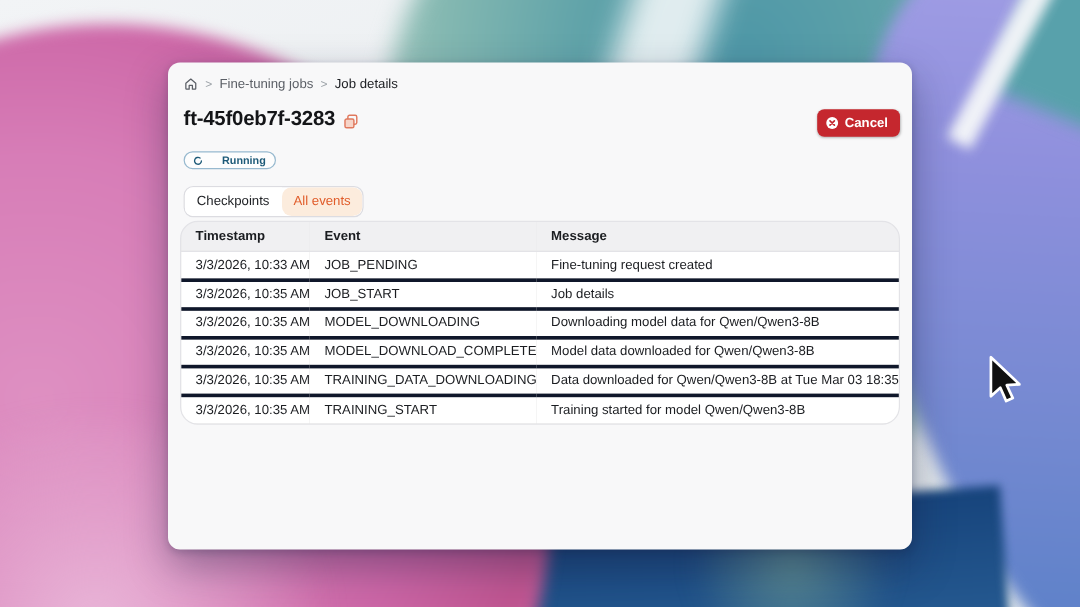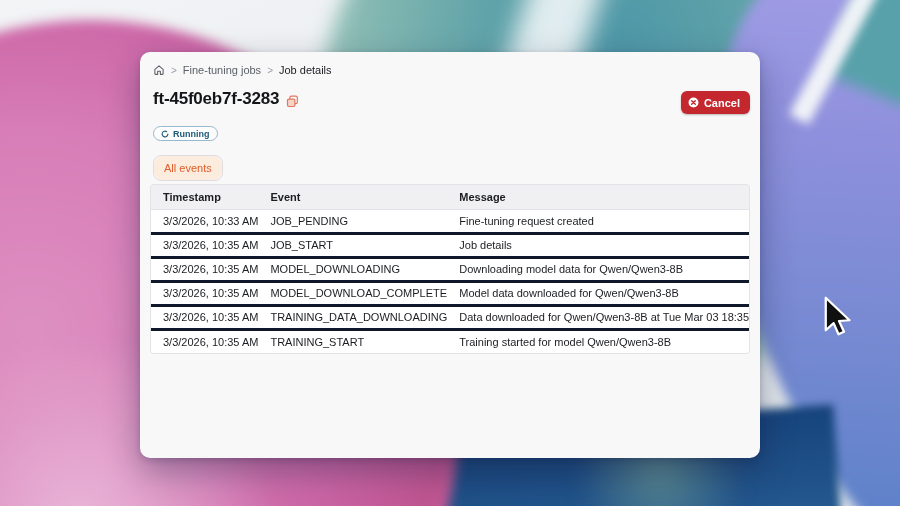--- a/index.html
+++ b/index.html
@@ -43,31 +43,31 @@
   .home-ic{width:12px;height:12px;display:block;}
 
   .title-row{position:absolute;left:13px;top:36px;right:10px;display:flex;align-items:center;}
   .job-title{font-size:17px;font-weight:700;color:#141518;letter-spacing:-.2px;line-height:22px;}
   .copy-btn{margin-left:7px;margin-top:4px;background:none;border:none;padding:0;cursor:pointer;line-height:0;}
 
   .cancel-btn{position:absolute;right:10px;top:39px;height:23px;display:flex;align-items:center;gap:5px;
     background:var(--cancel-red,#c5272e);color:#fff;border:none;border-radius:6px;padding:0 10px 0 7px;
     font-size:11px;font-weight:700;cursor:pointer;box-shadow:0 1px 2px rgba(0,0,0,.25);}
 
-  .status-badge{position:absolute;left:13px;top:74px;display:inline-flex;align-items:center;gap:4px;
+  .status-badge{position:absolute;left:13px;top:74px;display:inline-flex;align-items:center;gap:16px;
     height:15px;padding:0 7px;border:1px solid #97b9cf;border-radius:999px;background:rgba(255,255,255,.7);
     font-size:9px;font-weight:600;color:var(--badge-text,#1d5a78);}
 
   .tabs{position:absolute;left:13px;top:103px;display:inline-flex;border:1px solid #dcdce1;
     border-radius:8px;background:#fff;overflow:hidden;}
   .tab{padding:5px 10px;font-size:11px;color:#1c1e22;background:#fff;border:none;cursor:pointer;line-height:14px;}
   .tab.active{background:var(--tab-active-bg,#fcecdd);color:var(--tab-active-text,#e05c2a);font-weight:400;
     border-radius:8px;}
 
-  .table-wrap{position:absolute;left:10px;right:10px;top:132px;border:1px solid #e3e3e7;border-radius:4px;
+  .table-wrap{position:absolute;left:10px;right:10px;top:132px;border:1px solid #e3e3e7;border-radius:15px;
     overflow:hidden;background:#e5e5e5;}
   table.events{width:100%;border-collapse:collapse;font-size:11px;color:#1b1d21;}
   table.events th{background:#f0f0f2;text-align:left;font-weight:700;height:24px;padding:0 0 0 12px;
     border-bottom:1px solid #e3e3e7;}
   table.events td{height:24px;padding:0 0 0 12px;border-bottom:3px solid #0f172a;background:#fff;
     white-space:nowrap;overflow:hidden;text-overflow:ellipsis;}
   table.events tr:last-child td{border-bottom:none;}
   .col-ts{width:96px;}
   .col-ev{width:170px;}
 
@@ -127,20 +127,21 @@
     <span class="status-badge">
       <span style="line-height:0;">
         <svg width="8" height="8" viewBox="0 0 10 10" fill="none">
           <path d="M8.6 5a3.6 3.6 0 1 1-1.5-2.9" stroke="#1d5a78" stroke-width="1.4" stroke-linecap="round"></path>
         </svg>
       </span>
       <span>Running</span>
     </span>
 
     <div class="tabs">
+      <button class="tab">Checkpoints</button>
       <button class="tab active">All events</button>
     </div>
 
     <div class="table-wrap">
       <table class="events">
         <colgroup>
             <col class="col-ts">
             <col class="col-ev">
             <col>
           </colgroup>

